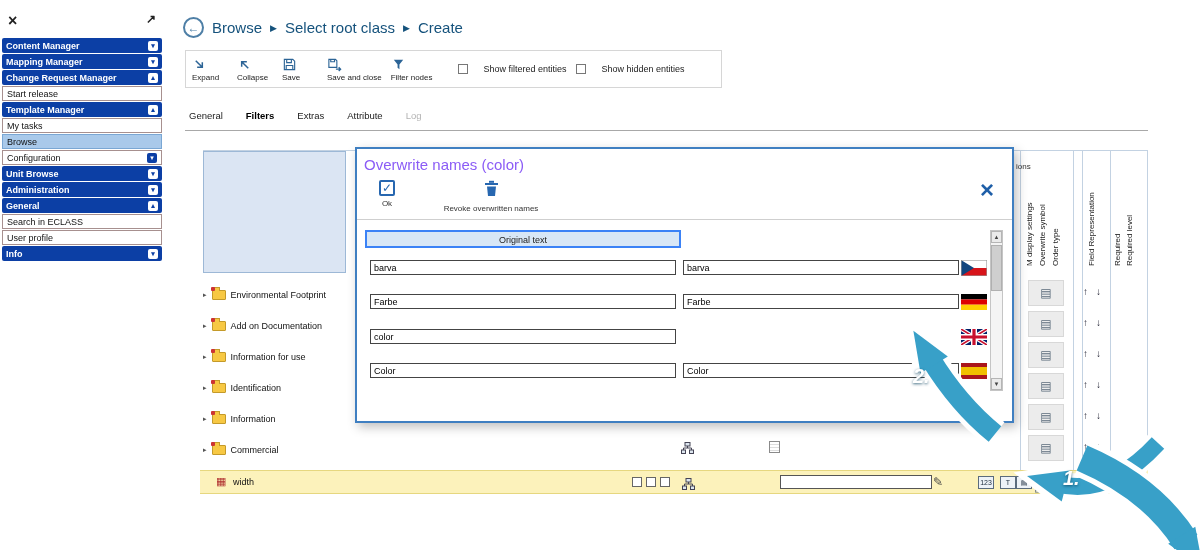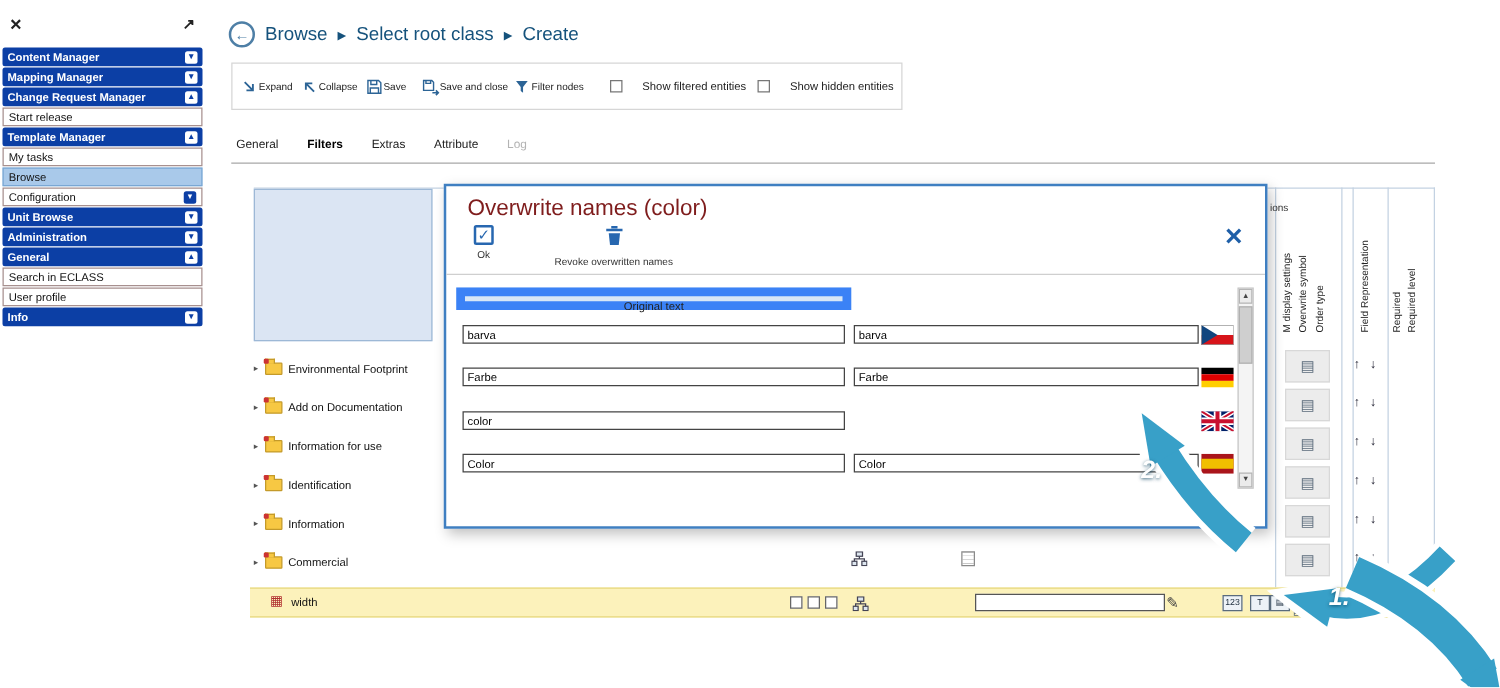--- a/index.html
+++ b/index.html
@@ -24,21 +24,21 @@
   
   #breadcrumb{position:absolute;left:183px;top:17px;display:flex;align-items:center;gap:8px;color:#15527c}
   .back{width:21px;height:21px;border:2px solid #4e7fa6;border-radius:50%;color:#4e7fa6;
         display:flex;align-items:center;justify-content:center;font-size:12px;cursor:pointer}
   .crumb{font-size:15px}
   .sep{font-size:9px;padding-top:1px}
 
   
   #toolbar{position:absolute;left:185px;top:50px;width:537px;height:38px;border:1px solid #d6d6d6;
            background:#fff;display:flex;align-items:center;padding:2px 6px;gap:9px}
-  .tb-btn{display:flex;flex-direction:row;align-items:center;min-width:36px;cursor:pointer}
+  .tb-btn{display:flex;flex-direction:column;min-width:36px;cursor:pointer}
   .tb-ic{height:16px;display:flex;align-items:center}
   .tb-lb{font-size:8px;color:#222;white-space:nowrap;margin-top:1px}
   .tb-check{display:flex;align-items:center;gap:16px;cursor:pointer}
   .cbox{width:10px;height:10px;border:1px solid #777;background:#fff}
   .tb-cl{font-size:9px;color:#222;white-space:nowrap}
 
   
   #tabs{position:absolute;left:189px;top:110px;display:flex;gap:23px;font-size:9.5px;color:#222}
   .tab{cursor:pointer}
   .tab.active{font-weight:bold;color:#000}
@@ -78,29 +78,29 @@
   .wpencil{position:absolute;left:733px;top:4px;font-size:12px;color:#444;cursor:pointer}
   .mini-box{position:absolute;top:5px;height:13px;min-width:16px;border:1px solid #5a6b7c;background:#edf2f7;
             font-size:7px;line-height:11px;text-align:center;color:#1a2a3a;padding:0 1px;cursor:pointer}
   .mini-doc{position:absolute;width:11px;height:12px;border:1px solid #8a8a8a;
             background:repeating-linear-gradient(#fff,#fff 2px,#bbb 3px);cursor:pointer}
   .hier{cursor:pointer}
 
   
   #dialog{position:absolute;left:355px;top:147px;width:659px;height:276px;background:#fff;
           border:2px solid #3f7fc1;box-shadow:3px 4px 10px rgba(0,0,0,.25);z-index:40}
-  #dialog .title{position:absolute;left:17px;top:7px;font-size:18px;color:#7f1d1d}
+  #dialog .title{position:absolute;left:7px;top:7px;font-size:15px;color:#8b5cf6}
   .dlg-tool{position:absolute;top:31px;display:flex;flex-direction:column;align-items:center;cursor:pointer}
   .ok-ic{width:16px;height:16px;border:2px solid #2767b0;border-radius:2px;color:#2767b0;font-size:12px;
          line-height:13px;text-align:center}
   .dlg-tl{font-size:8px;color:#333;margin-top:3px;white-space:nowrap}
   #dlg-close{position:absolute;right:18px;top:30px;font-size:24px;font-weight:bold;color:#1f5fa8;
              line-height:22px;cursor:pointer}
   #dlg-div{position:absolute;left:0;right:0;top:70px;height:1px;background:#cfcfcf}
-  .dlg-th{position:absolute;top:81px;height:18px;background:#d8e7f6;border:7px solid #3b82f6;
+  .dlg-th{position:absolute;top:81px;height:18px;background:#d8e7f6;border:2px solid #3b82f6;
           font-size:9px;line-height:16px;text-align:center;color:#222}
   .dlg-row{position:absolute;left:0;width:100%;height:17px}
   .dlg-input{position:absolute;height:15px;border:1px solid #444;background:#fff;font-size:9px;
              padding:0 3px;font-family:"Liberation Sans",sans-serif}
   .flag{position:absolute;left:604px;top:0;width:26px;height:16px;display:block;line-height:0}
   
   #dlg-scroll{position:absolute;left:633px;top:81px;width:13px;height:161px;border:1px solid #c5c5c5;background:#f4f4f4}
   .sc-btn{position:absolute;left:0;width:11px;height:12px;background:#ebebeb;border:1px solid #b5b5b5;
           font-size:6px;text-align:center;line-height:11px;color:#444;cursor:pointer}
   #sc-thumb{position:absolute;left:0;top:14px;width:11px;height:46px;background:#cfcfcf;border:1px solid #b0b0b0;cursor:pointer}

